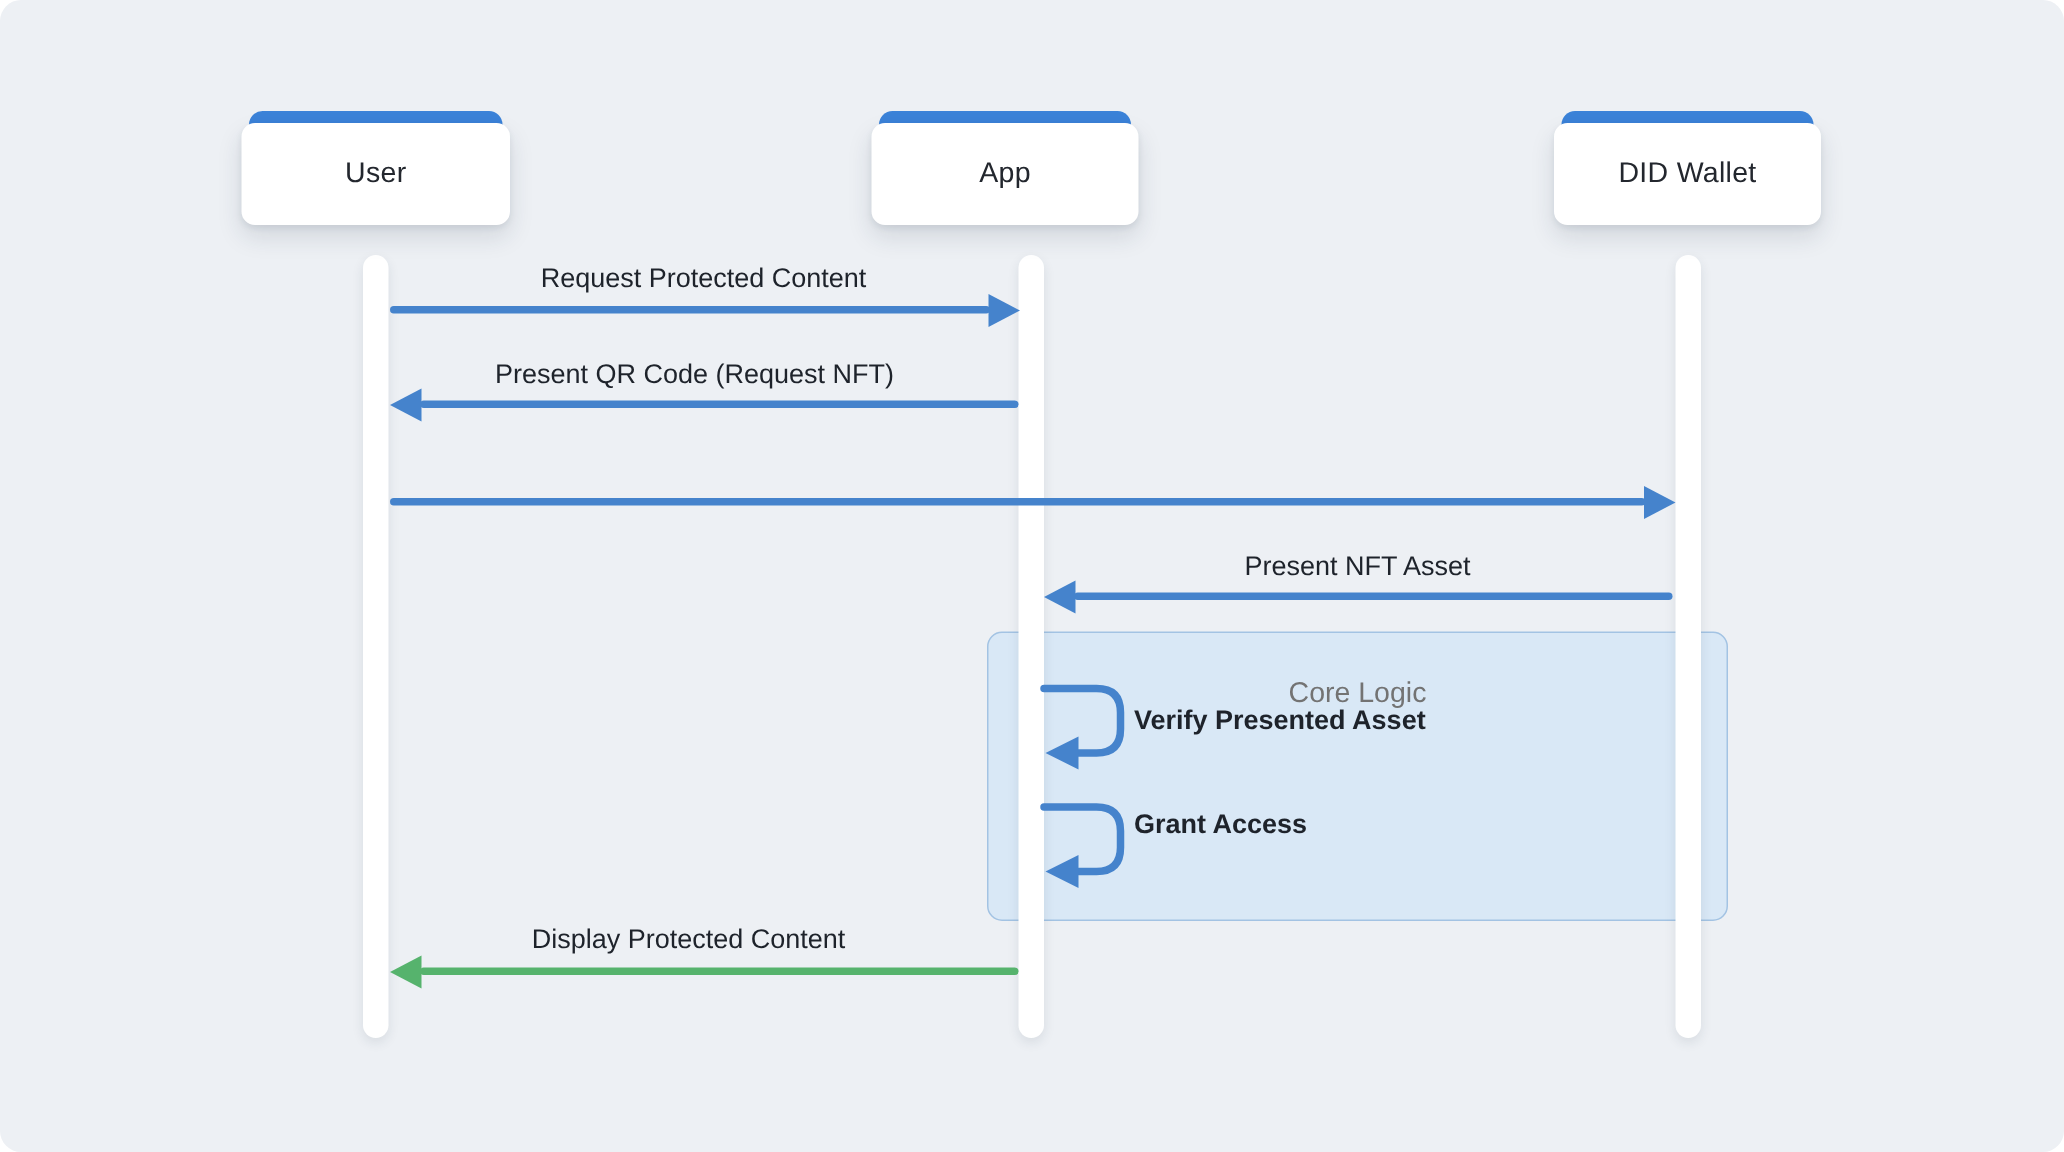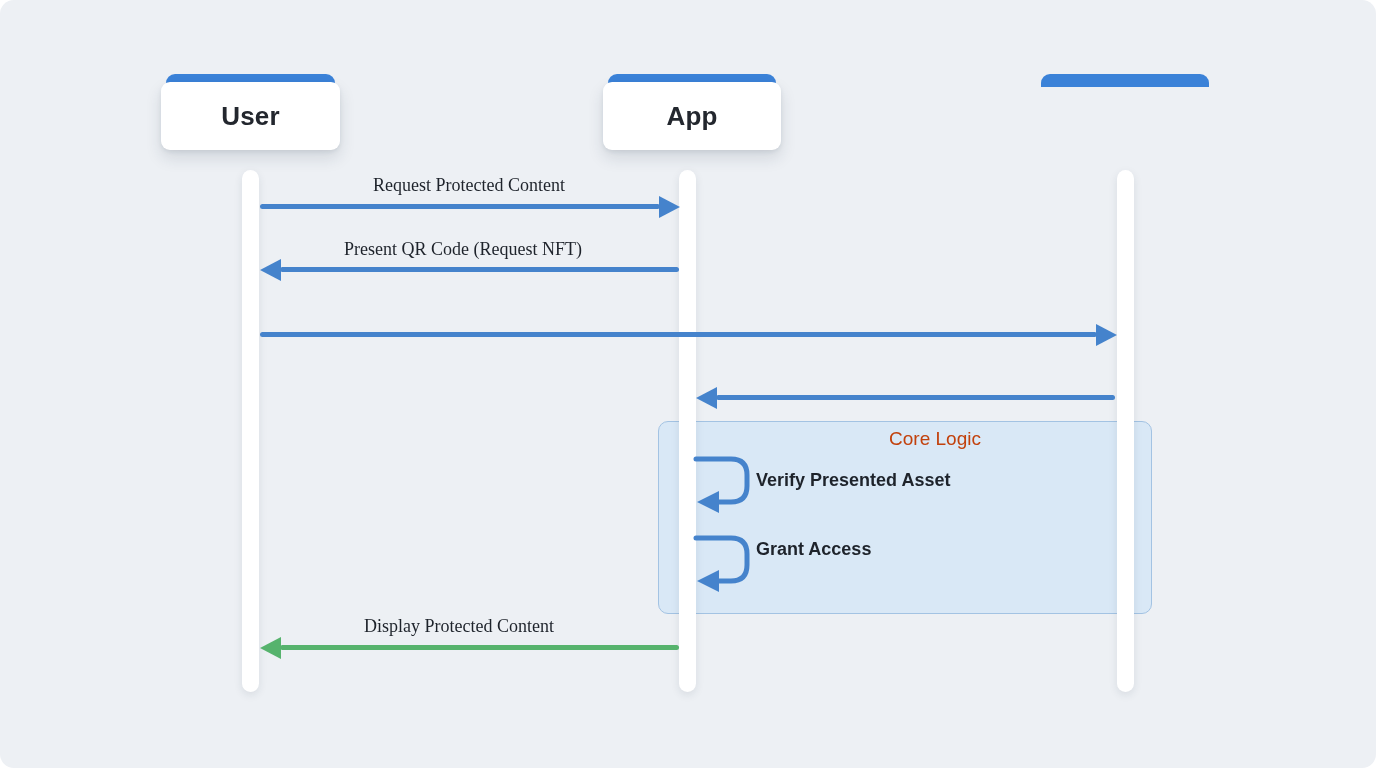--- a/index.html
+++ b/index.html
@@ -20,43 +20,43 @@
   
   .actor{position:absolute;top:74px;width:178px;height:76px;}
   .actor .bar{
     position:absolute;top:0;left:5px;right:5px;height:13px;
     background:var(--actor-header);border-radius:9px 9px 0 0;
   }
   .actor .body{
     position:absolute;top:8px;left:0;right:0;bottom:0;background:#ffffff;
     border-radius:9px;box-shadow:0 8px 16px rgba(30,45,70,0.13),0 2px 4px rgba(30,45,70,0.08);
     display:flex;align-items:center;justify-content:center;
-    font-size:26px;color:#23272e;letter-spacing:.2px;font-weight:bold;
+    font-size:19px;color:#23272e;letter-spacing:.2px;
   }
   
   .lifeline{
     position:absolute;top:170px;width:17px;height:522px;background:#ffffff;
     border-radius:9px;box-shadow:0 3px 8px rgba(30,45,70,0.10);
   }
   
   .group-box{
     position:absolute;left:658px;top:421px;width:494px;height:193px;
     background:var(--group-fill);border:1.5px solid var(--group-border);
     border-radius:10px;box-sizing:border-box;
   }
   .group-title{
-    position:absolute;left:658px;top:428px;width:494px;text-align:center;
-    font-size:19px;color:#c2410c;padding-left:30px;
+    position:absolute;left:658px;top:452px;width:494px;text-align:center;
+    font-size:19px;color:#737373;
   }
   
   .mline{position:absolute;height:5px;border-radius:3px;background:var(--blue);}
   .mline.green{background:var(--green);}
   .mlabel{
     position:absolute;height:22px;line-height:22px;text-align:center;
-    font-size:18px;color:var(--text);white-space:nowrap;font-family:Liberation Serif, serif;
+    font-size:18px;color:var(--text);white-space:nowrap;
   }
   .arrow{position:absolute;width:0;height:0;
     border-top:11px solid transparent;border-bottom:11px solid transparent;}
   .arrow.right{border-left:21px solid var(--blue);}
   .arrow.left{border-right:21px solid var(--blue);}
   .arrow.left.green{border-right:21px solid var(--green);}
   
   .loops{position:absolute;left:0;top:0;width:1376px;height:768px;pointer-events:none;}
   .loop-label{
     position:absolute;left:756px;height:22px;line-height:22px;
@@ -80,41 +80,43 @@
   <div class="mline" style="left:260px;top:204px;width:400px"></div>
   <div class="arrow right" style="left:659px;top:196px"></div>
 
   <div class="mlabel" style="left:263px;top:238px;width:400px">Present QR Code (Request NFT)</div>
   <div class="mline" style="left:280px;top:267px;width:399px"></div>
   <div class="arrow left" style="left:260px;top:259px"></div>
 
   <div class="mline" style="left:260px;top:332px;width:837px"></div>
   <div class="arrow right" style="left:1096px;top:324px"></div>
 
+  <div class="mlabel" style="left:655px;top:366px;width:500px">Present NFT Asset</div>
   <div class="mline" style="left:716px;top:395px;width:399px"></div>
   <div class="arrow left" style="left:696px;top:387px"></div>
 
   <svg class="loops" viewBox="0 0 1376 768">
     <path d="M696 459 H731 Q747 459 747 475 V486 Q747 502 731 502 H719" fill="none" stroke="#4583cc" stroke-width="5" stroke-linecap="round"></path>
     <polygon points="697,502 719,491 719,513" fill="#4583cc"></polygon>
     <path d="M696 538 H731 Q747 538 747 554 V565 Q747 581 731 581 H719" fill="none" stroke="#4583cc" stroke-width="5" stroke-linecap="round"></path>
     <polygon points="697,581 719,570 719,592" fill="#4583cc"></polygon>
   </svg>
   <div class="loop-label" style="top:469px">Verify Presented Asset</div>
   <div class="loop-label" style="top:538px">Grant Access</div>
 
   <div class="mlabel" style="left:259px;top:615px;width:400px">Display Protected Content</div>
   <div class="mline green" style="left:280px;top:645px;width:399px"></div>
   <div class="arrow left green" style="left:260px;top:637px"></div>
 
   <div class="actor" style="left:161px;width:179px">
     <div class="bar"></div>
     <div class="body">User</div>
   </div>
-  <div class="actor" style="left:603px">
+  <div class="actor" style="left:581px">
     <div class="bar"></div>
     <div class="body">App</div>
   </div>
   <div class="actor" style="left:1036px">
     <div class="bar"></div>
+    <div class="body">DID Wallet</div>
   </div>
 
 </div>
 
 </body></html>

